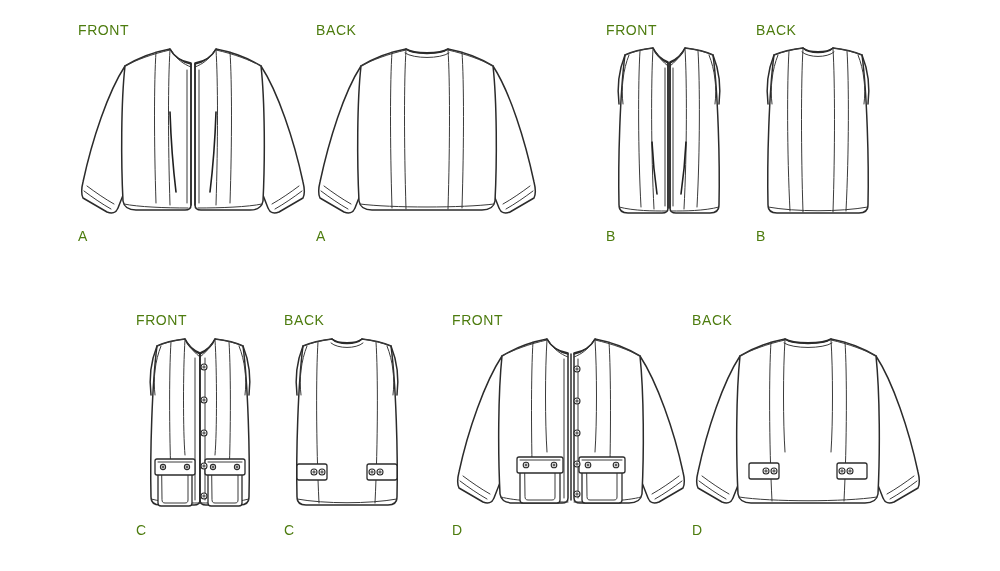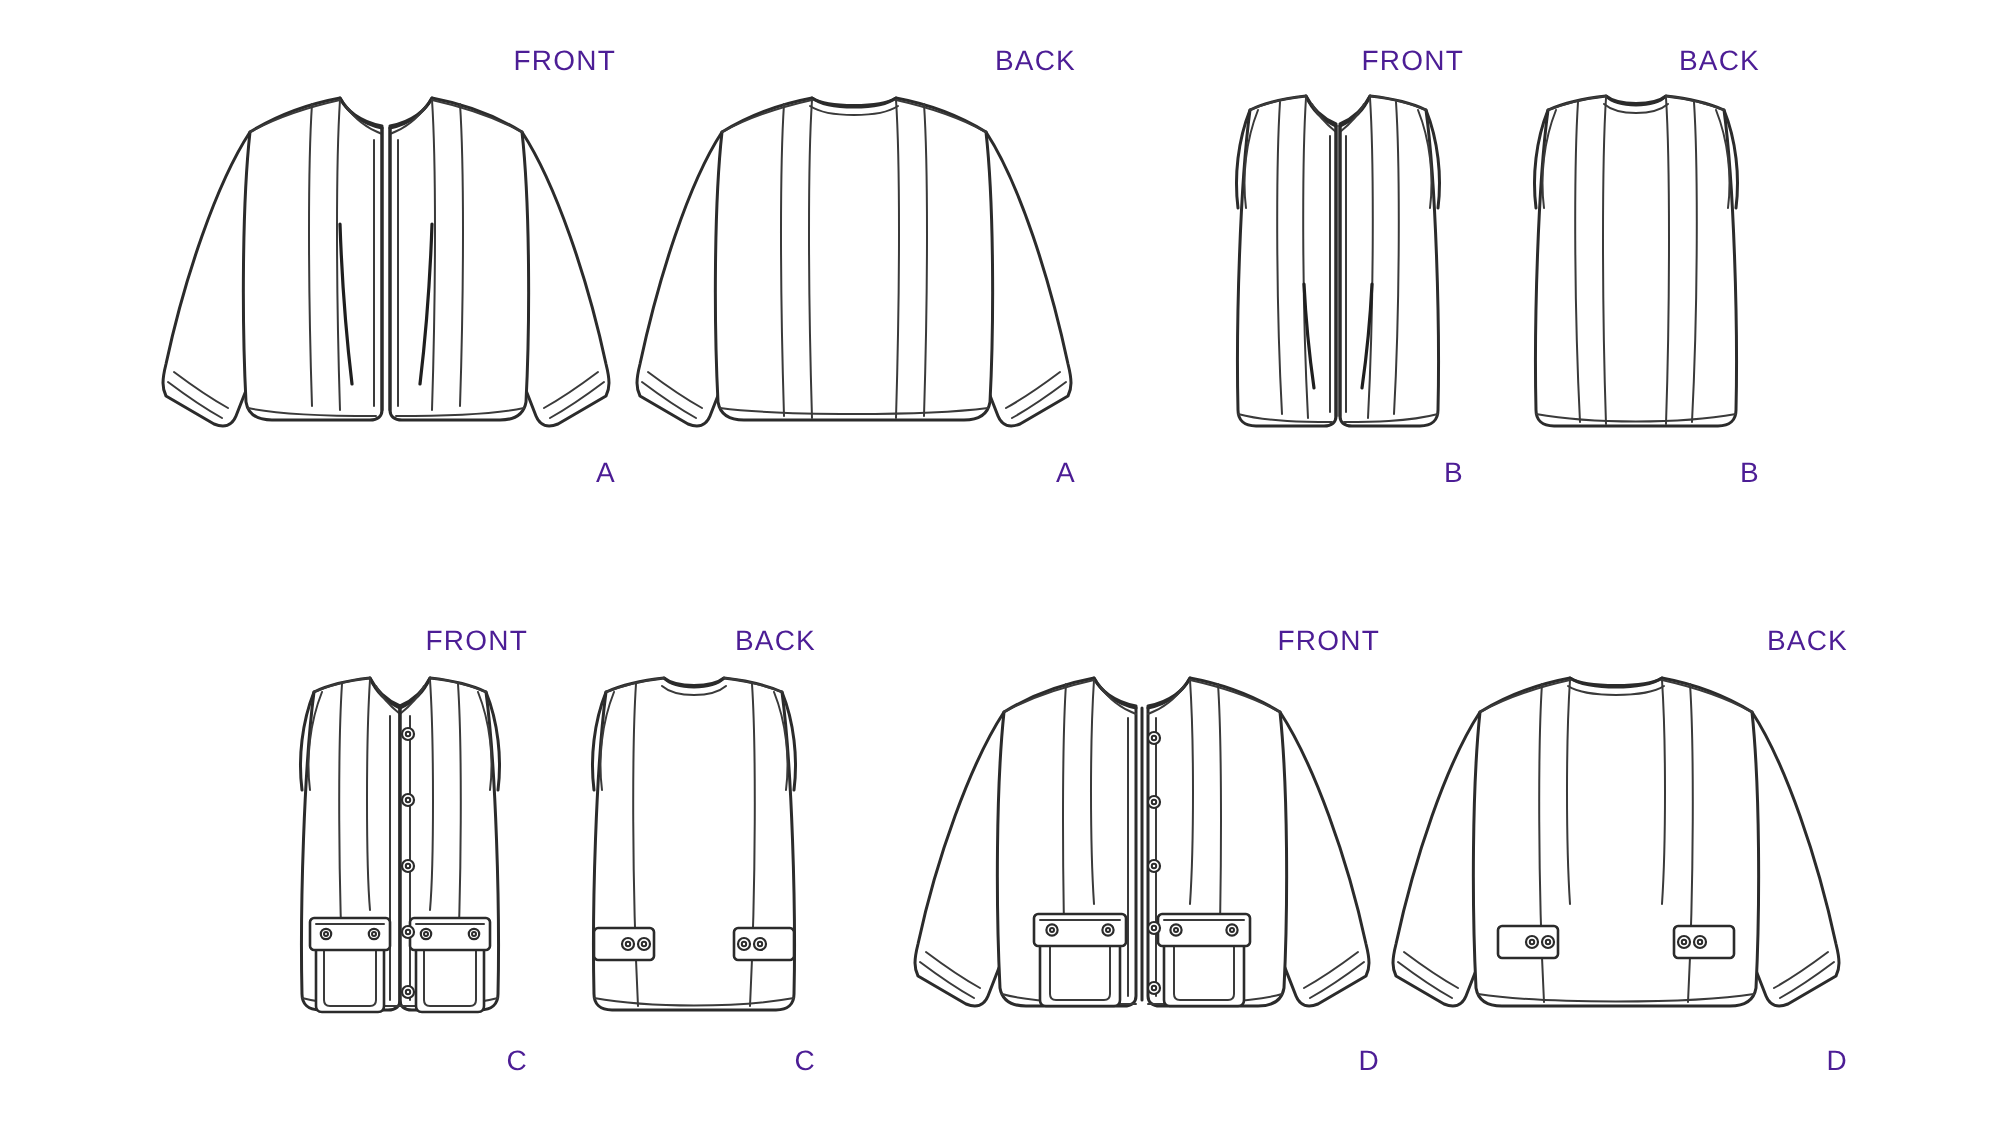--- a/index.html
+++ b/index.html
@@ -7,22 +7,22 @@
     width:1000px;height:571px;
     font-family:"Liberation Sans","DejaVu Sans",sans-serif;
     overflow:hidden;
     position:relative;
   }
   #sheet{position:relative;width:1000px;height:571px;background:#ffffff;}
   .view{position:absolute;}
   .view-label,.letter-label{
     position:absolute;
     width:100%;
-    text-align:right;
-    color:#4c1d95;
+    text-align:left;
+    color:#4d7c0f;
     font-size:14px;
     letter-spacing:.6px;
     font-family:"Liberation Sans","DejaVu Sans",sans-serif;
     white-space:nowrap;
     user-select:none;
   }
   .view-label{top:0;}
   .letter-label{bottom:0;font-size:14px;}
   svg{display:block;}
   .ln{fill:#ffffff;stroke:#2b2b2b;stroke-width:1.5;stroke-linejoin:round;stroke-linecap:round;}

